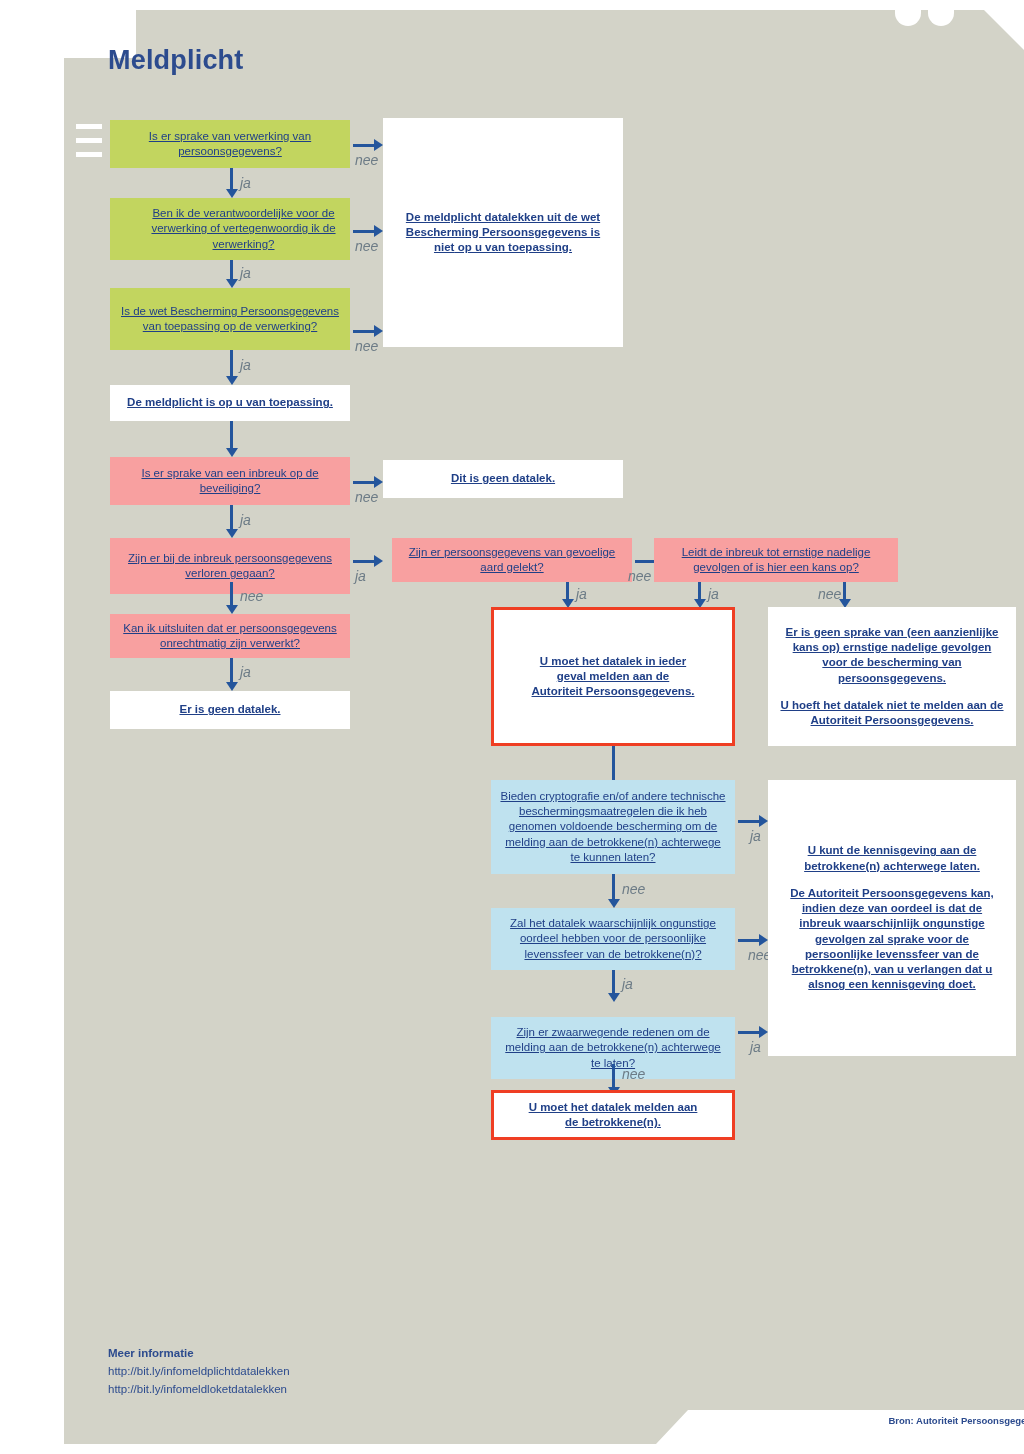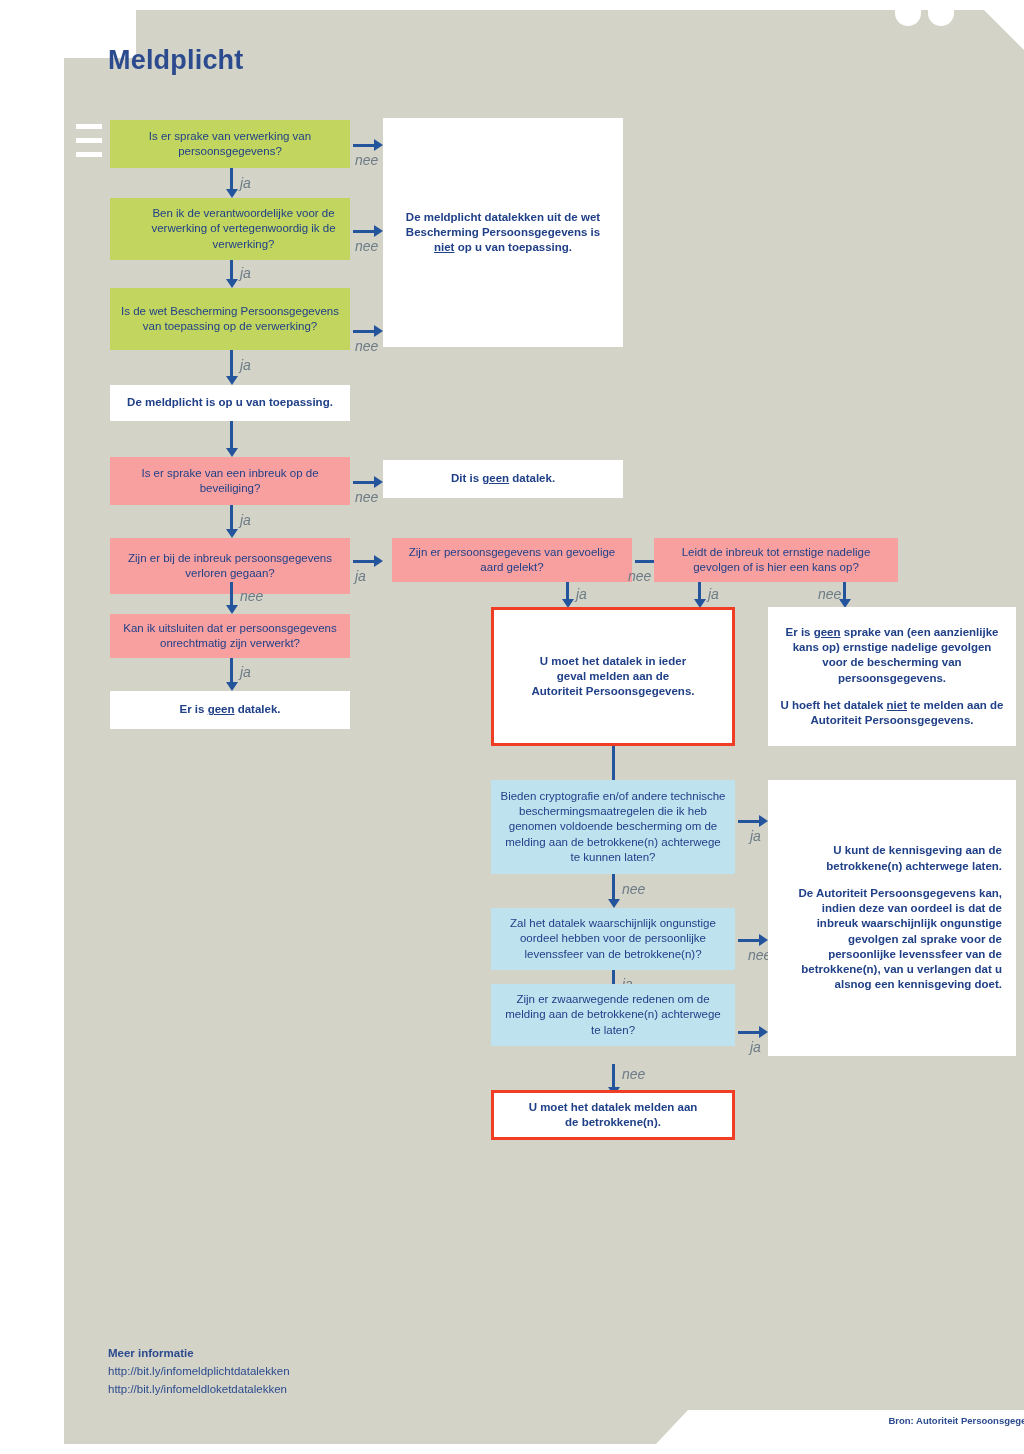--- a/index.html
+++ b/index.html
@@ -71,20 +71,21 @@
   .node{
     position:absolute;
     box-sizing:border-box;
     display:flex;
     align-items:center;
     justify-content:center;
     text-align:center;
     color:#1f3f87;
     line-height:1.33;
     padding:5px 8px;
+    text-decoration:underline;
   }
   .q{ font-size:11.5px; }                 
   .q.green{ background:#c2d55f; }
   .q.pink { background:#f8a0a0; }
   .q.blue { background:#bfe2ef; }
   .out{
     background:#ffffff;
     font-size:11.5px;
     font-weight:bold;
   }
@@ -345,37 +346,37 @@
       <div class="hd" style="left:21px;"></div>
   </div>
   <div class="lbl" style="left:700px;top:947px;">nee</div>
 
   <div class="arrow v" style="left:564px;top:970px;height:32px;">
     <div class="ln" style="height:23px;"></div>
       <div class="hd" style="top:23px;"></div>
   </div>
   <div class="lbl" style="left:574px;top:976px;">ja</div>
 
-  <div class="node q blue" style="left:443px;top:984px;width:244px;height:62px;">
+  <div class="node q blue" style="left:443px;top:1017px;width:244px;height:62px;">
     <span>Zijn er zwaarwegende redenen om de melding aan de betrokkene(n) achterwege te laten?</span>
   </div>
 
   <div class="arrow h" style="left:690px;top:1031px;width:30px;">
     <div class="ln" style="width:21px;"></div>
       <div class="hd" style="left:21px;"></div>
   </div>
   <div class="lbl" style="left:702px;top:1039px;">ja</div>
 
   <div class="arrow v" style="left:564px;top:1064px;height:32px;">
     <div class="ln" style="height:23px;"></div>
       <div class="hd" style="top:23px;"></div>
   </div>
   <div class="lbl" style="left:574px;top:1066px;">nee</div>
 
-  <div class="node out" style="left:720px;top:780px;width:248px;height:276px;padding:4px 14px;text-align:right;">
+  <div class="node out" style="left:720px;top:780px;width:248px;height:276px;padding:4px 14px;">
     <div>
       <p>U kunt de kennisgeving aan de betrokkene(n) achterwege laten.</p>
       <p>De Autoriteit Persoonsgegevens kan, indien deze van oordeel is dat de inbreuk waarschijnlijk ongunstige gevolgen zal sprake voor de persoonlijke levenssfeer van de betrokkene(n), van u verlangen dat u alsnog een kennisgeving doet.</p>
     </div>
   </div>
 
   <div class="node out redline" style="left:443px;top:1090px;width:244px;height:50px;">
     <div>
       <div>U moet het datalek melden aan</div>
       <div>de betrokkene(n).</div>

